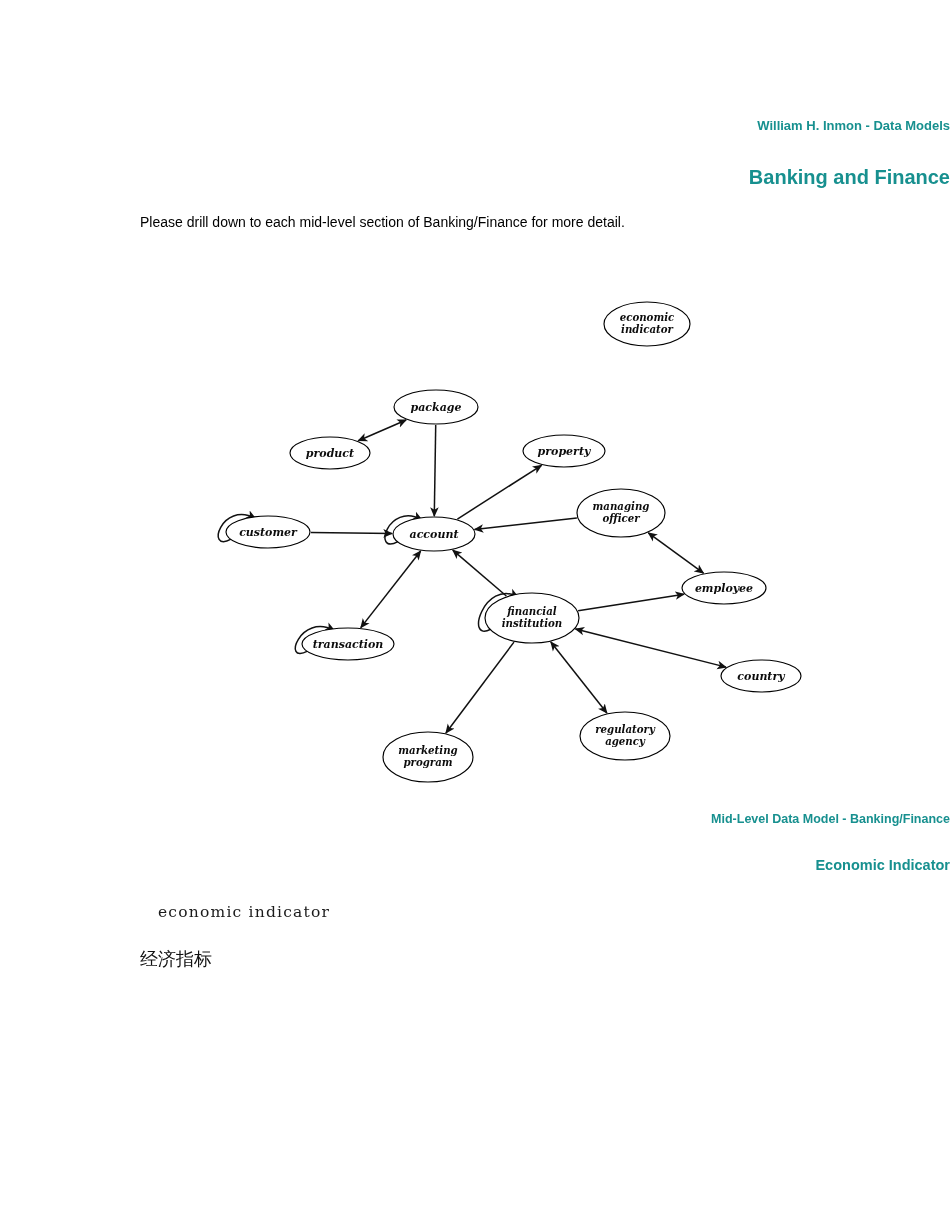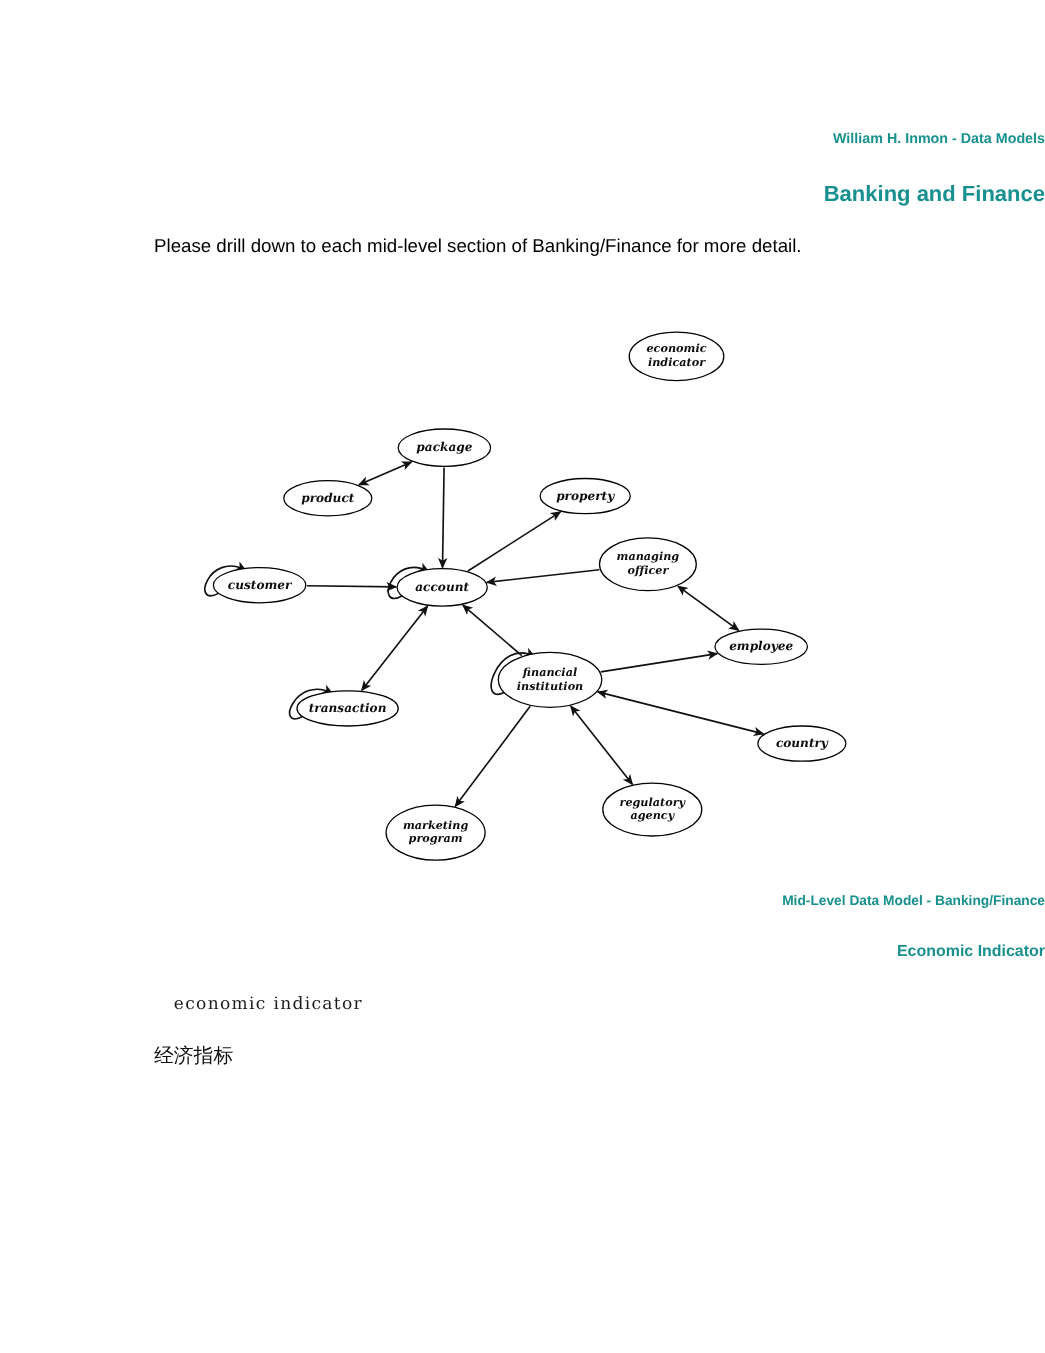--- a/index.html
+++ b/index.html
@@ -34,30 +34,31 @@
   #title-section {
     position: absolute;
     left: 0; right: 0;
     top: 166px;
     font-size: 20px;
   }
   #intro-paragraph {
     position: absolute;
     left: 140px;
     top: 214px;
-    font-size: 17px;
+    font-size: 14px;
     color: #000000;
     font-family: "Liberation Sans", sans-serif;
   }
   #diagram-wrap {
     position: absolute;
     left: 0;
     top: 270px;
     width: 831px;
     height: 530px;
+    padding-left: 32px;
   }
   #diagram-svg {
     display: block;
   }
   .node-ellipse {
     fill: #ffffff;
     stroke: #000000;
     stroke-width: 1.15;
   }
   .node-label {

